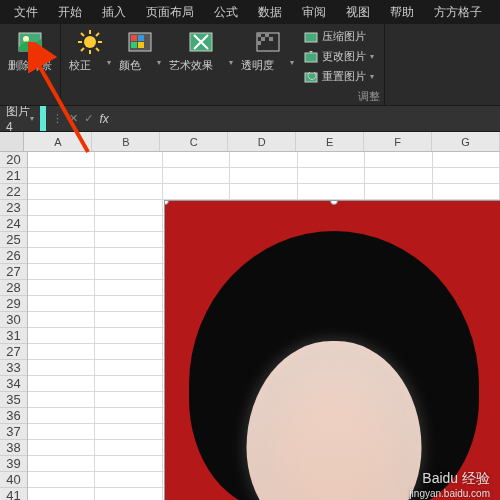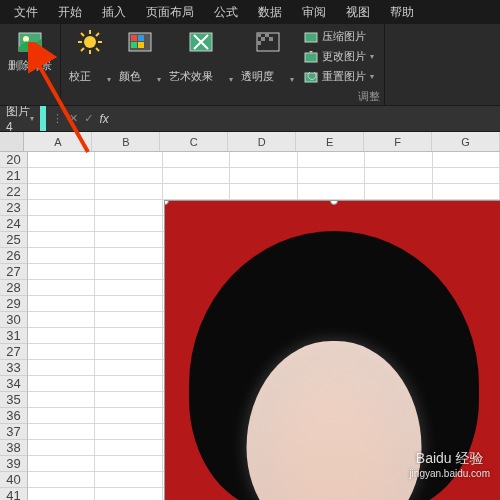--- a/index.html
+++ b/index.html
@@ -7,21 +7,21 @@
     
     .tabs { background: #1a1a1a; display: flex; height: 24px; align-items: center; padding-left: 4px; }
     .tab { color: #ccc; padding: 4px 10px; font-size: 12px; cursor: pointer; }
     
     .ribbon { background: #2b2b2b; height: 82px; display: flex; border-bottom: 1px solid #1a1a1a; position: relative; }
     .ribbon-group { display: flex; flex-direction: column; height: 100%; border-right: 1px solid #1a1a1a; padding: 2px 4px 0 4px; }
     .ribbon-group-items { display: flex; flex: 1; align-items: flex-start; }
     .ribbon-group-label { color: #999; font-size: 11px; text-align: right; padding: 2px 0; }
     .ribbon-btn { display: flex; flex-direction: column; align-items: center; padding: 2px 4px; cursor: pointer; color: #ccc; font-size: 11px; }
     .ribbon-btn-icon { width: 28px; height: 28px; margin-bottom: 2px; display: flex; align-items: center; justify-content: center; }
-    .ribbon-btn-dd { display: flex; align-items: flex-end; gap: 16px; margin-top: 11px; }
+    .ribbon-btn-dd { display: flex; align-items: flex-start; gap: 16px; }
     .dd-arrow { font-size: 8px; color: #999; }
     
     .small-btns { display: flex; flex-direction: column; gap: 3px; padding: 2px 4px; }
     .small-btn { display: flex; align-items: center; gap: 4px; color: #ccc; font-size: 11px; padding: 1px 2px; cursor: pointer; }
     .small-icon { width: 14px; height: 14px; display: inline-flex; align-items: center; justify-content: center; }
     
     .styles-group { display: flex; gap: 4px; padding: 4px; align-items: center; }
     .style-thumb { width: 38px; height: 30px; border: 1px solid #555; cursor: pointer; background: linear-gradient(to bottom, #87ceeb 60%, #228b22 60%); position: relative; }
     .style-thumb::before { content: ""; position: absolute; top: 4px; right: 4px; width: 8px; height: 8px; background: #fffec0; border-radius: 50%; }
     
@@ -48,36 +48,37 @@
     .photo { position: absolute; top: 48px; left: 136px; width: 340px; height: 310px; background: #b51818; border: 1px solid #999; overflow: hidden; }
     .handle { position: absolute; width: 8px; height: 8px; border: 1px solid #888; background: #fff; border-radius: 50%; }
     .handle.tl { top: -4px; left: -4px; }
     .handle.tm { top: -4px; left: 50%; margin-left: -4px; }
     
     .hair { position: absolute; top: 30px; left: 50%; transform: translateX(-50%); width: 290px; height: 280px; background: #0a0a0a; border-radius: 50% 50% 30% 30% / 55% 55% 40% 40%; }
     .face { position: absolute; top: 140px; left: 50%; transform: translateX(-50%); width: 175px; height: 200px; background: linear-gradient(to bottom, #f0d5c8, #e8c8b8); border-radius: 50% 50% 45% 45% / 55% 55% 48% 48%; }
     .face::before { content: ""; position: absolute; inset: 0; background: radial-gradient(ellipse at 50% 60%, transparent 30%, rgba(200,200,200,0.5) 100%); border-radius: inherit; filter: blur(8px); }
     .bangs { position: absolute; top: 100px; left: 50%; transform: translateX(-50%); width: 210px; height: 90px; background: #0a0a0a; border-radius: 0 0 40% 40%; }
     
-    .watermark { position: absolute; bottom: 20px; right: 10px; color: rgba(255,255,255,0.85); font-size: 14px; text-align: center; line-height: 1.3; pointer-events: none; text-shadow: 0 0 3px rgba(0,0,0,0.5); }
+    .watermark { position: absolute; bottom: 0; right: 10px; color: rgba(255,255,255,0.85); font-size: 14px; text-align: right; line-height: 1.3; pointer-events: none; text-shadow: 0 0 3px rgba(0,0,0,0.5); }
     .watermark .url { font-size: 10px; }
   </style>
 </head>
 <body>
 
 <div class="tabs">
   <div class="tab">文件</div>
   <div class="tab">开始</div>
   <div class="tab">插入</div>
   <div class="tab">页面布局</div>
   <div class="tab">公式</div>
   <div class="tab">数据</div>
   <div class="tab">审阅</div>
   <div class="tab">视图</div>
   <div class="tab">帮助</div>
+  <div class="tab">方方格子</div>
 </div>
 
 <div class="ribbon">
   <div class="ribbon-group">
     <div class="ribbon-group-items">
       <div class="ribbon-btn">
         <div class="ribbon-btn-icon">
           <svg width="26" height="26">
               <rect x="2" y="4" width="22" height="18" fill="#4a7" stroke="#ccc"></rect>
               <circle cx="9" cy="10" r="3" fill="#fffec0"></circle>

